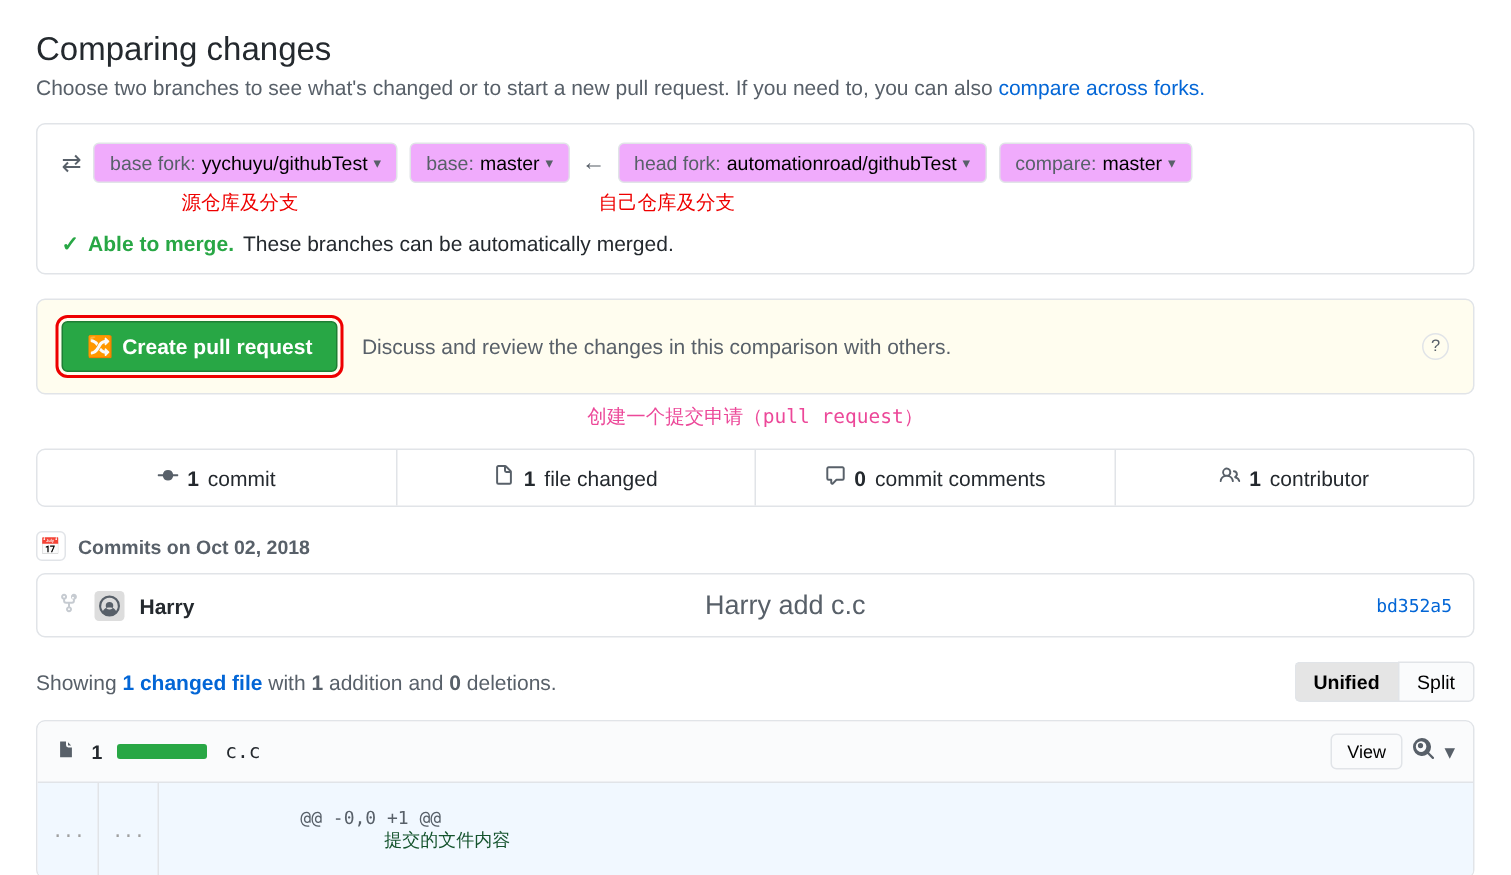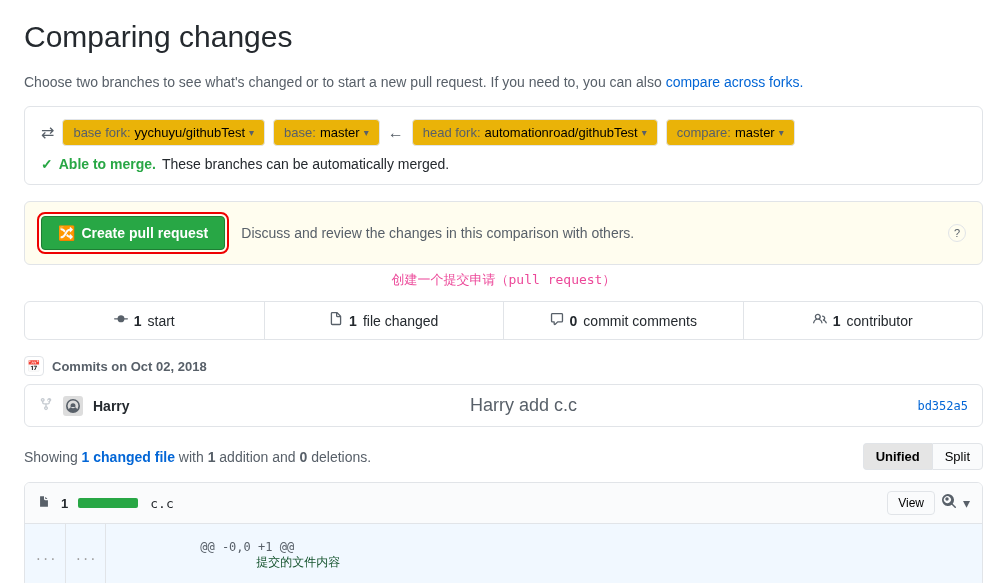--- a/index.html
+++ b/index.html
@@ -1,25 +1,25 @@
 <!DOCTYPE html>
 <html><head>
   <meta charset="utf-8">
   <style>
     * { box-sizing: border-box; margin: 0; padding: 0; }
     body { font-family: -apple-system, BlinkMacSystemFont, "Segoe UI", Helvetica, Arial, sans-serif; font-size: 14px; color: #24292e; background: #fff; }
     .page { padding: 20px 24px; max-width: 1007px; }
-    h1 { font-size: 30px; font-weight: 400; margin-bottom: 20px; }
+    h1 { font-size: 22px; font-weight: 400; margin-bottom: 4px; }
     .subtitle { font-size: 14px; color: #586069; margin-bottom: 16px; }
     .subtitle a { color: #0366d6; text-decoration: none; }
 
     
     .branch-bar { border: 1px solid #e1e4e8; border-radius: 6px; padding: 12px 16px; margin-bottom: 16px; }
     .branch-row { display: flex; align-items: center; gap: 8px; flex-wrap: wrap; }
-    .branch-select { display: inline-flex; align-items: center; border: 1px solid #e1e4e8; border-radius: 4px; padding: 5px 10px; font-size: 13px; background: #eab308; cursor: pointer; gap: 4px; }
+    .branch-select { display: inline-flex; align-items: center; border: 1px solid #e1e4e8; border-radius: 4px; padding: 5px 10px; font-size: 13px; background: #f0abfc; cursor: pointer; gap: 4px; }
     .branch-select .label-muted { color: #586069; }
     .branch-select .caret { font-size: 10px; color: #586069; }
     .arrow-icon { color: #586069; font-size: 16px; }
     .merge-status { margin-top: 10px; display: flex; align-items: center; gap: 6px; font-size: 14px; }
     .check-icon { color: #28a745; font-weight: bold; }
     .merge-text-bold { font-weight: 600; color: #28a745; }
 
     
     .annotation { color: #e00; font-size: 13px; margin-top: 4px; }
     .annotations-row { display: flex; gap: 0; }
@@ -108,20 +108,24 @@
         <span>automationroad/githubTest</span>
         <span class="caret">▾</span>
       </button>
       <button class="branch-select">
         <span class="label-muted">compare:</span>
         <span>master</span>
         <span class="caret">▾</span>
       </button>
     </div>
 
+    <div class="annotations-row">
+      <span class="annotation ann-left">源仓库及分支</span>
+      <span class="annotation ann-right">自己仓库及分支</span>
+    </div>
 
     <div class="merge-status">
       <span class="check-icon">✓</span>
       <span class="merge-text-bold">Able to merge.</span>
       <span>These branches can be automatically merged.</span>
     </div>
   </div>
 
   <div class="create-pr-section">
     <button class="create-pr-btn">
@@ -137,21 +141,21 @@
 
   <div class="stats-bar">
     <div class="stats-row">
       <div class="stat-item">
         <span style="color:#586069;">
           <svg width="14" height="14" viewBox="0 0 16 16" fill="currentColor">
               <path d="M10.5 7.75a2.5 2.5 0 1 1-5 0 2.5 2.5 0 0 1 5 0zm1.43.75a4.002 4.002 0 0 1-7.86 0H.75a.75.75 0 0 1 0-1.5h3.32a4.001 4.001 0 0 1 7.86 0h3.32a.75.75 0 0 1 0 1.5h-3.32z"></path>
             </svg>
         </span>
         <strong>1</strong>
-        <span>start</span>
+        <span>commit</span>
       </div>
       <div class="stat-item">
         <span style="color:#586069;">
           <svg width="14" height="14" viewBox="0 0 16 16" fill="currentColor">
               <path d="M3.75 1.5a.25.25 0 0 0-.25.25v11.5c0 .138.112.25.25.25h8.5a.25.25 0 0 0 .25-.25V6H9.75A1.75 1.75 0 0 1 8 4.25V1.5H3.75zm5.75.56v2.19c0 .138.112.25.25.25h2.19L9.5 2.06zM2 1.75C2 .784 2.784 0 3.75 0h5.086c.464 0 .909.184 1.237.513l3.414 3.414c.329.328.513.773.513 1.237v8.086A1.75 1.75 0 0 1 12.25 15h-8.5A1.75 1.75 0 0 1 2 13.25V1.75z"></path>
             </svg>
         </span>
         <strong>1</strong>
         <span>file changed</span>
       </div>

